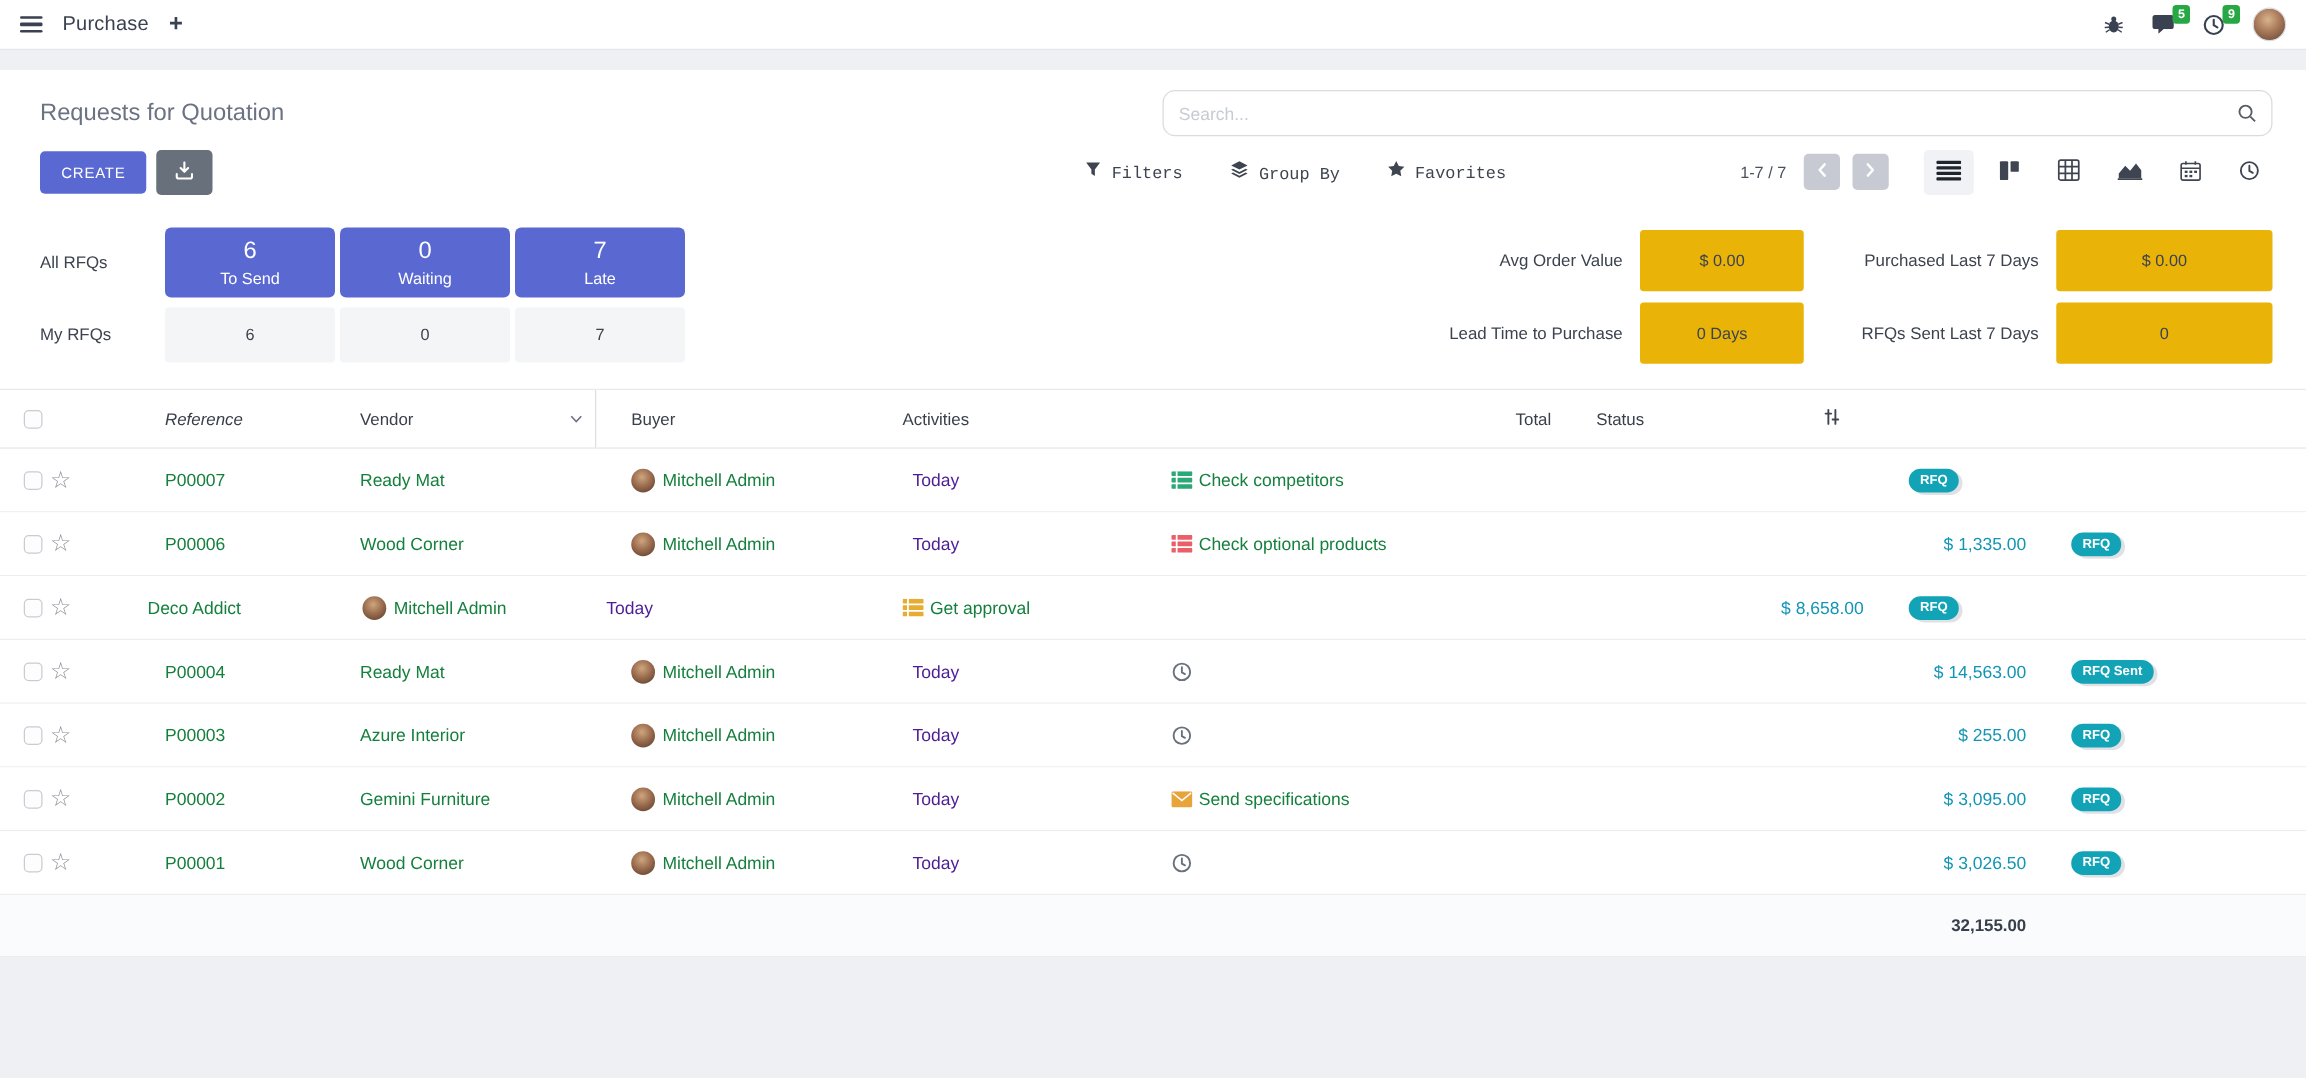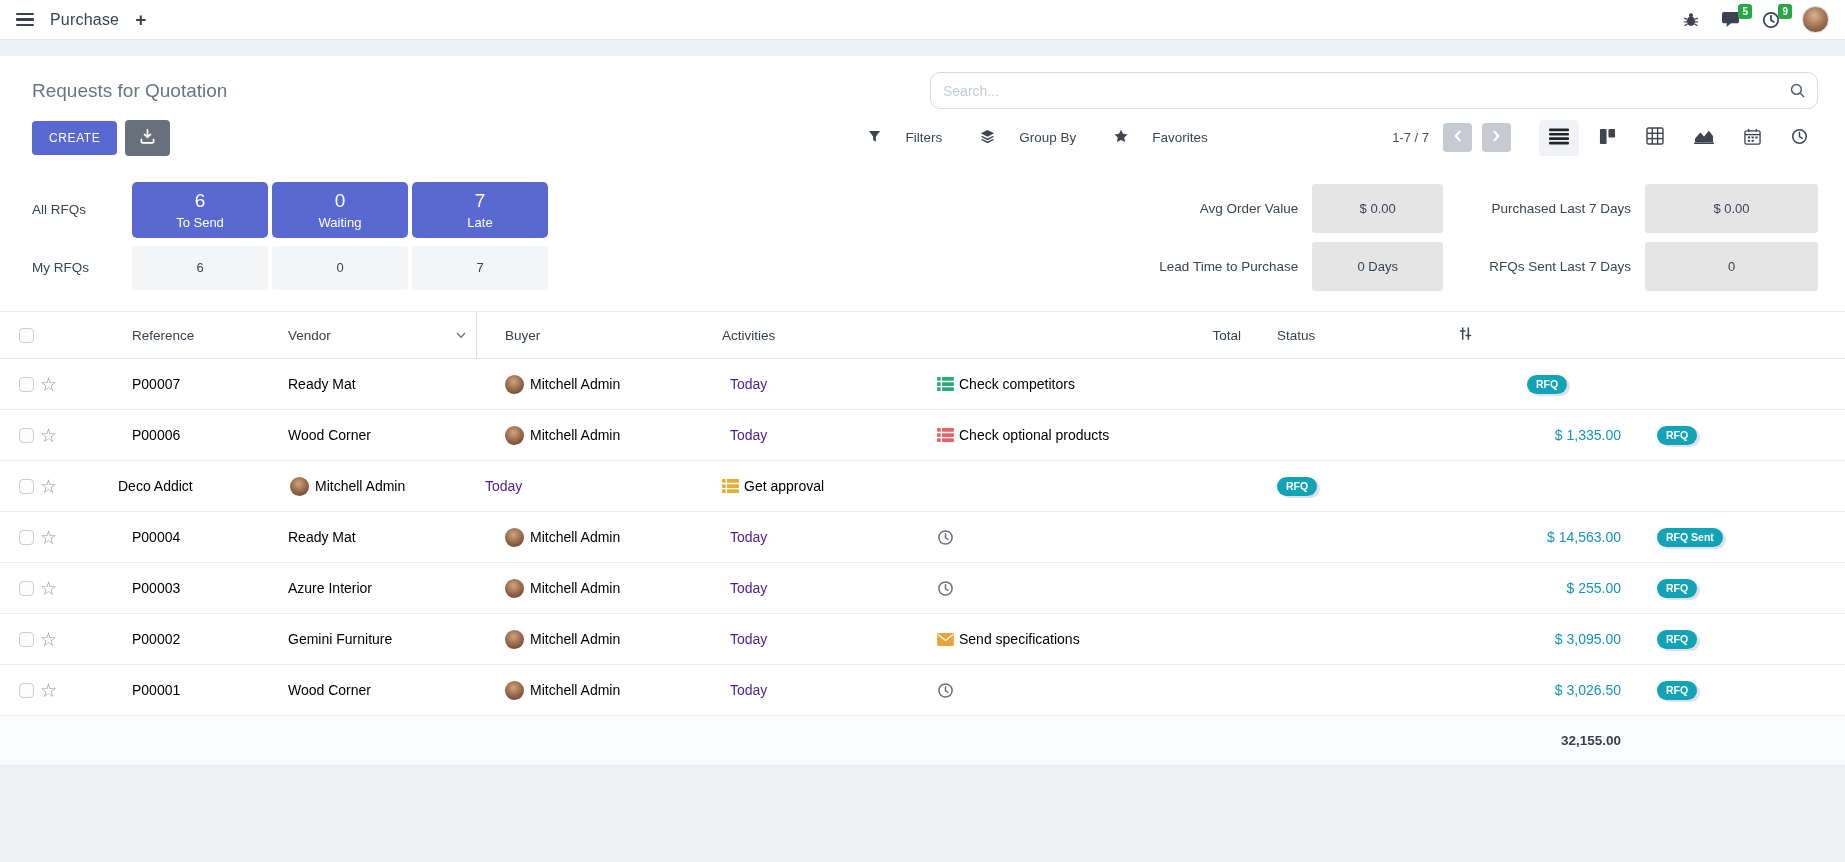--- a/index.html
+++ b/index.html
@@ -35,22 +35,22 @@
   .search-input::placeholder { color:#c7cbd3; }
   .search-icon { position:absolute; right:12px; top:10px; }
 
   .cp-row2 { display:flex; align-items:center; padding:10px 27px 16px 32px; }
   .btn-create { background:#5a69d2; color:#fff; border:none; border-radius:4px;
                 font-size:12px; letter-spacing:.6px; padding:10px 17px; font-weight:500;
                 font-family:"Liberation Sans", sans-serif; cursor:pointer; }
   .btn-export { background:#68707b; border:none; border-radius:4px; margin-left:8px;
                 padding:9px 15px; cursor:pointer; display:inline-flex; align-items:center; }
   .cp-filters { display:flex; align-items:center; gap:38px; margin-left:698px; }
-  .filter-item { display:inline-flex; align-items:center; gap:24px; font-size:13.5px;
-                 color:#3f4550; cursor:pointer; }
+  .filter-item { display:inline-flex; align-items:flex-end; gap:8px; font-size:13.5px;
+                 color:#3f4550; cursor:pointer;font-family:Liberation Mono, monospace; }
   .pager { margin-left:auto; display:flex; align-items:center; gap:10px; }
   .pager-text { font-size:13px; color:#4a515c; margin-right:4px; }
   .pager-btn { width:29px; height:29px; border:none; border-radius:4px; background:#c7cad2;
                display:inline-flex; align-items:center; justify-content:center; cursor:pointer; }
   .view-switcher { display:flex; align-items:center; gap:10px; margin-left:28px; }
   .view-btn { background:transparent; border:none; padding:8px 10px; border-radius:4px;
               display:inline-flex; align-items:center; cursor:pointer; }
   .view-btn.active { background:#f0f2f5; }
 
   
@@ -63,32 +63,32 @@
               padding:7px 4px 8px; cursor:pointer; }
   .kpi-value { font-size:19px; line-height:1.3; }
   .kpi-label { font-size:13px; margin-top:1px; }
   .kpi-my { background:#f4f5f7; border-radius:3px; display:flex; align-items:center;
             justify-content:center; font-size:13px; color:#3c434e; height:44px; }
   .dash-stats { display:grid; grid-template-columns:auto 131px auto 173px;
                 column-gap:0; row-gap:9px; align-items:stretch; margin-top:2px; }
   .stat-label { font-size:13.5px; color:#3c434e; display:flex; align-items:center;
                 justify-content:flex-end; padding-right:14px; }
   .stat-label.second { padding-left:46px; }
-  .stat-cell { background:#e5e5e5; border-radius:3px; display:flex; align-items:center;
+  .stat-cell { background:#eab308; border-radius:3px; display:flex; align-items:center;
                justify-content:center; font-size:13px; color:#3c434e; height:49px; }
 
   
   .tgrid { display:grid;
            grid-template-columns:40px 52px 170px 215px 245px 215px 330px 250px 130px 198px;
            align-items:center; }
   .thead { height:48px; border-top:1px solid #e8e9ec; border-bottom:1px solid #e3e4e8;
            margin-top:14px; font-size:13.5px; color:#39404b; }
   .th { padding-left:0; display:flex; align-items:center; height:100%; cursor:pointer; }
   .th-check { padding-left:19px; }
-  .th-ref { padding-left:40px; }
+  .th-ref { padding-left:40px;font-style:italic; }
   .th-vendor { padding-left:26px; border-right:1px solid #dcdee2; }
   .th-vendor .sort { margin-left:auto; margin-right:10px; display:inline-flex; }
   .th-buyer { padding-left:28px; }
   .th-deadline { padding-left:8px; }
   .th-total { justify-content:flex-end; padding-right:26px; }
   .th-status { padding-left:10px; justify-content:space-between; padding-right:44px; }
 
   .trow { height:51px; border-bottom:1px solid #ededf0; font-size:14px; background:#fff; }
   .td { display:flex; align-items:center; height:100%; }
   .c-check { padding-left:19px; }
@@ -96,21 +96,21 @@
   .c-vendor { padding-left:26px; }
   .c-buyer { padding-left:28px; gap:6px; }
   .c-deadline { padding-left:8px; }
   .c-activities { gap:5px; }
   .c-total { justify-content:flex-end; padding-right:26px; }
   .c-status { padding-left:10px; }
 
   .checkbox { width:15px; height:15px; border:1.5px solid #c9ccd3; border-radius:4px;
               background:#fdfdfe; display:inline-block; cursor:pointer; }
   .star { font-size:19px; color:#8b919b; cursor:pointer; line-height:1; }
-  .link { color:#000000; text-decoration:none; cursor:pointer; }
+  .link { color:#15803d; text-decoration:none; cursor:pointer; }
   .today { color:#4c1d95; }
   .avatar-sm { width:19px; height:19px; border-radius:50%; flex:none;
                background:radial-gradient(circle at 45% 35%, #cfa57d 0%, #96684c 50%, #4f3728 100%); }
   .amount { color:#1295b6; }
   .badge { background:#12a3b6; color:#fff; font-size:10.5px; font-weight:bold;
            padding:3.5px 9px; border-radius:10px; white-space:nowrap;
            box-shadow:3px 2px 0 #e0e1e5; }
   .tfoot { height:50px; background:#fafbfc; border-bottom:1px solid #e6e7ea;
            font-size:13.5px; }
   .foot-total { font-weight:bold; color:#39404b; }
@@ -457,20 +457,23 @@
                 <rect width="18" height="4" rx="1"></rect>
                 <rect y="5.5" width="18" height="4" rx="1"></rect>
                 <rect y="11" width="18" height="4" rx="1"></rect>
               </g>
               <rect x="3.8" y="-0.5" width="1.5" height="17" fill="#fff"></rect>
             </svg>
           </span>
           <span class="link">Get approval</span>
         </div>
         <div class="td"></div>
+        <div class="td c-total">
+          <span class="amount">$ 8,658.00</span>
+        </div>
         <div class="td c-status">
           <span class="badge">RFQ</span>
         </div>
       </div>
       <div class="tgrid trow">
         <div class="td c-check">
           <span class="checkbox"></span>
         </div>
         <div class="td">
           <span class="star">☆</span>

